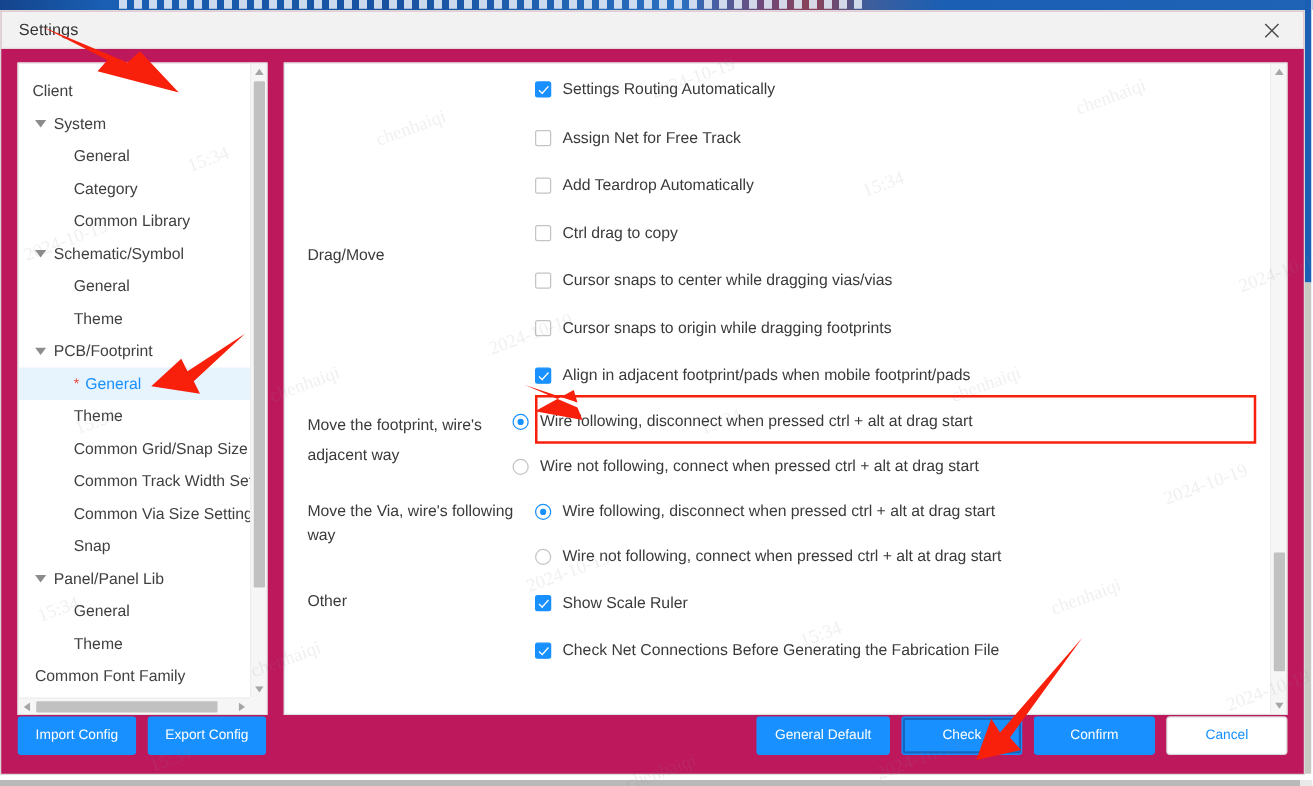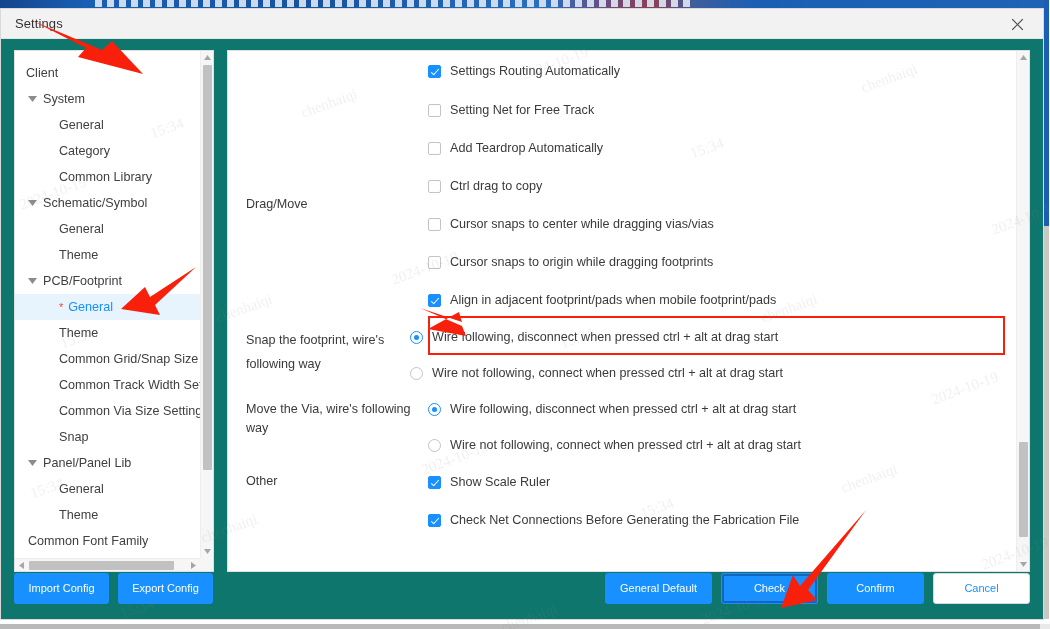--- a/index.html
+++ b/index.html
@@ -37,21 +37,21 @@
     background:#ffffff; overflow:hidden;
   }
   #bg-bottom-strip .bb {
     position:absolute; left:0; bottom:0; width:1050px; height:5px;
     background: linear-gradient(90deg,#b9b9b9 0 1040px,#e9e9e9 1040px 1050px);
   }
 
   
   #settings-dialog {
     position: absolute; left: 0; top: 8px; width: 1044px; height: 612px;
-    background: #0f766e;
+    background: #be185d;
     border: 1px solid #d9d9d9;
     display: flex; flex-direction: column;
   }
 
   
   #title-bar {
     height: 30px; flex: 0 0 30px;
     background: #f2f2f2;
     border-bottom: 1px solid #e4e4e4;
     display: flex; align-items: center;
@@ -372,21 +372,21 @@
         <div id="form">
             <div class="form-row">
               <div class="row-label" style="padding-top: 144px;">Drag/Move</div>
               <div class="row-fields">
                 <div class="ck-line first">
                   <span class="cbox checked"></span>
                   <span class="ck-label">Settings Routing Automatically</span>
                 </div>
                 <div class="ck-line">
                   <span class="cbox"></span>
-                  <span class="ck-label">Setting Net for Free Track</span>
+                  <span class="ck-label">Assign Net for Free Track</span>
                 </div>
                 <div class="ck-line">
                   <span class="cbox"></span>
                   <span class="ck-label">Add Teardrop Automatically</span>
                 </div>
                 <div class="ck-line">
                   <span class="cbox"></span>
                   <span class="ck-label">Ctrl drag to copy</span>
                 </div>
                 <div class="ck-line">
@@ -397,21 +397,21 @@
                   <span class="cbox"></span>
                   <span class="ck-label">Cursor snaps to origin while dragging footprints</span>
                 </div>
                 <div class="ck-line">
                   <span class="cbox checked"></span>
                   <span class="ck-label">Align in adjacent footprint/pads when mobile footprint/pads</span>
                 </div>
               </div>
             </div>
             <div class="form-row">
-              <div class="row-label" style="padding-top: 9px; width: 182px; flex-basis: 182px; white-space: normal; line-height: 24px;">Snap the footprint, wire's following way</div>
+              <div class="row-label" style="padding-top: 9px; width: 182px; flex-basis: 182px; white-space: normal; line-height: 24px;">Move the footprint, wire's adjacent way</div>
               <div class="row-fields">
                 <div class="rd-line">
                   <span class="radio sel"></span>
                   <span class="rd-label">Wire following, disconnect when pressed ctrl + alt at drag start</span>
                 </div>
                 <div class="rd-line">
                   <span class="radio"></span>
                   <span class="rd-label">Wire not following, connect when pressed ctrl + alt at drag start</span>
                 </div>
               </div>

